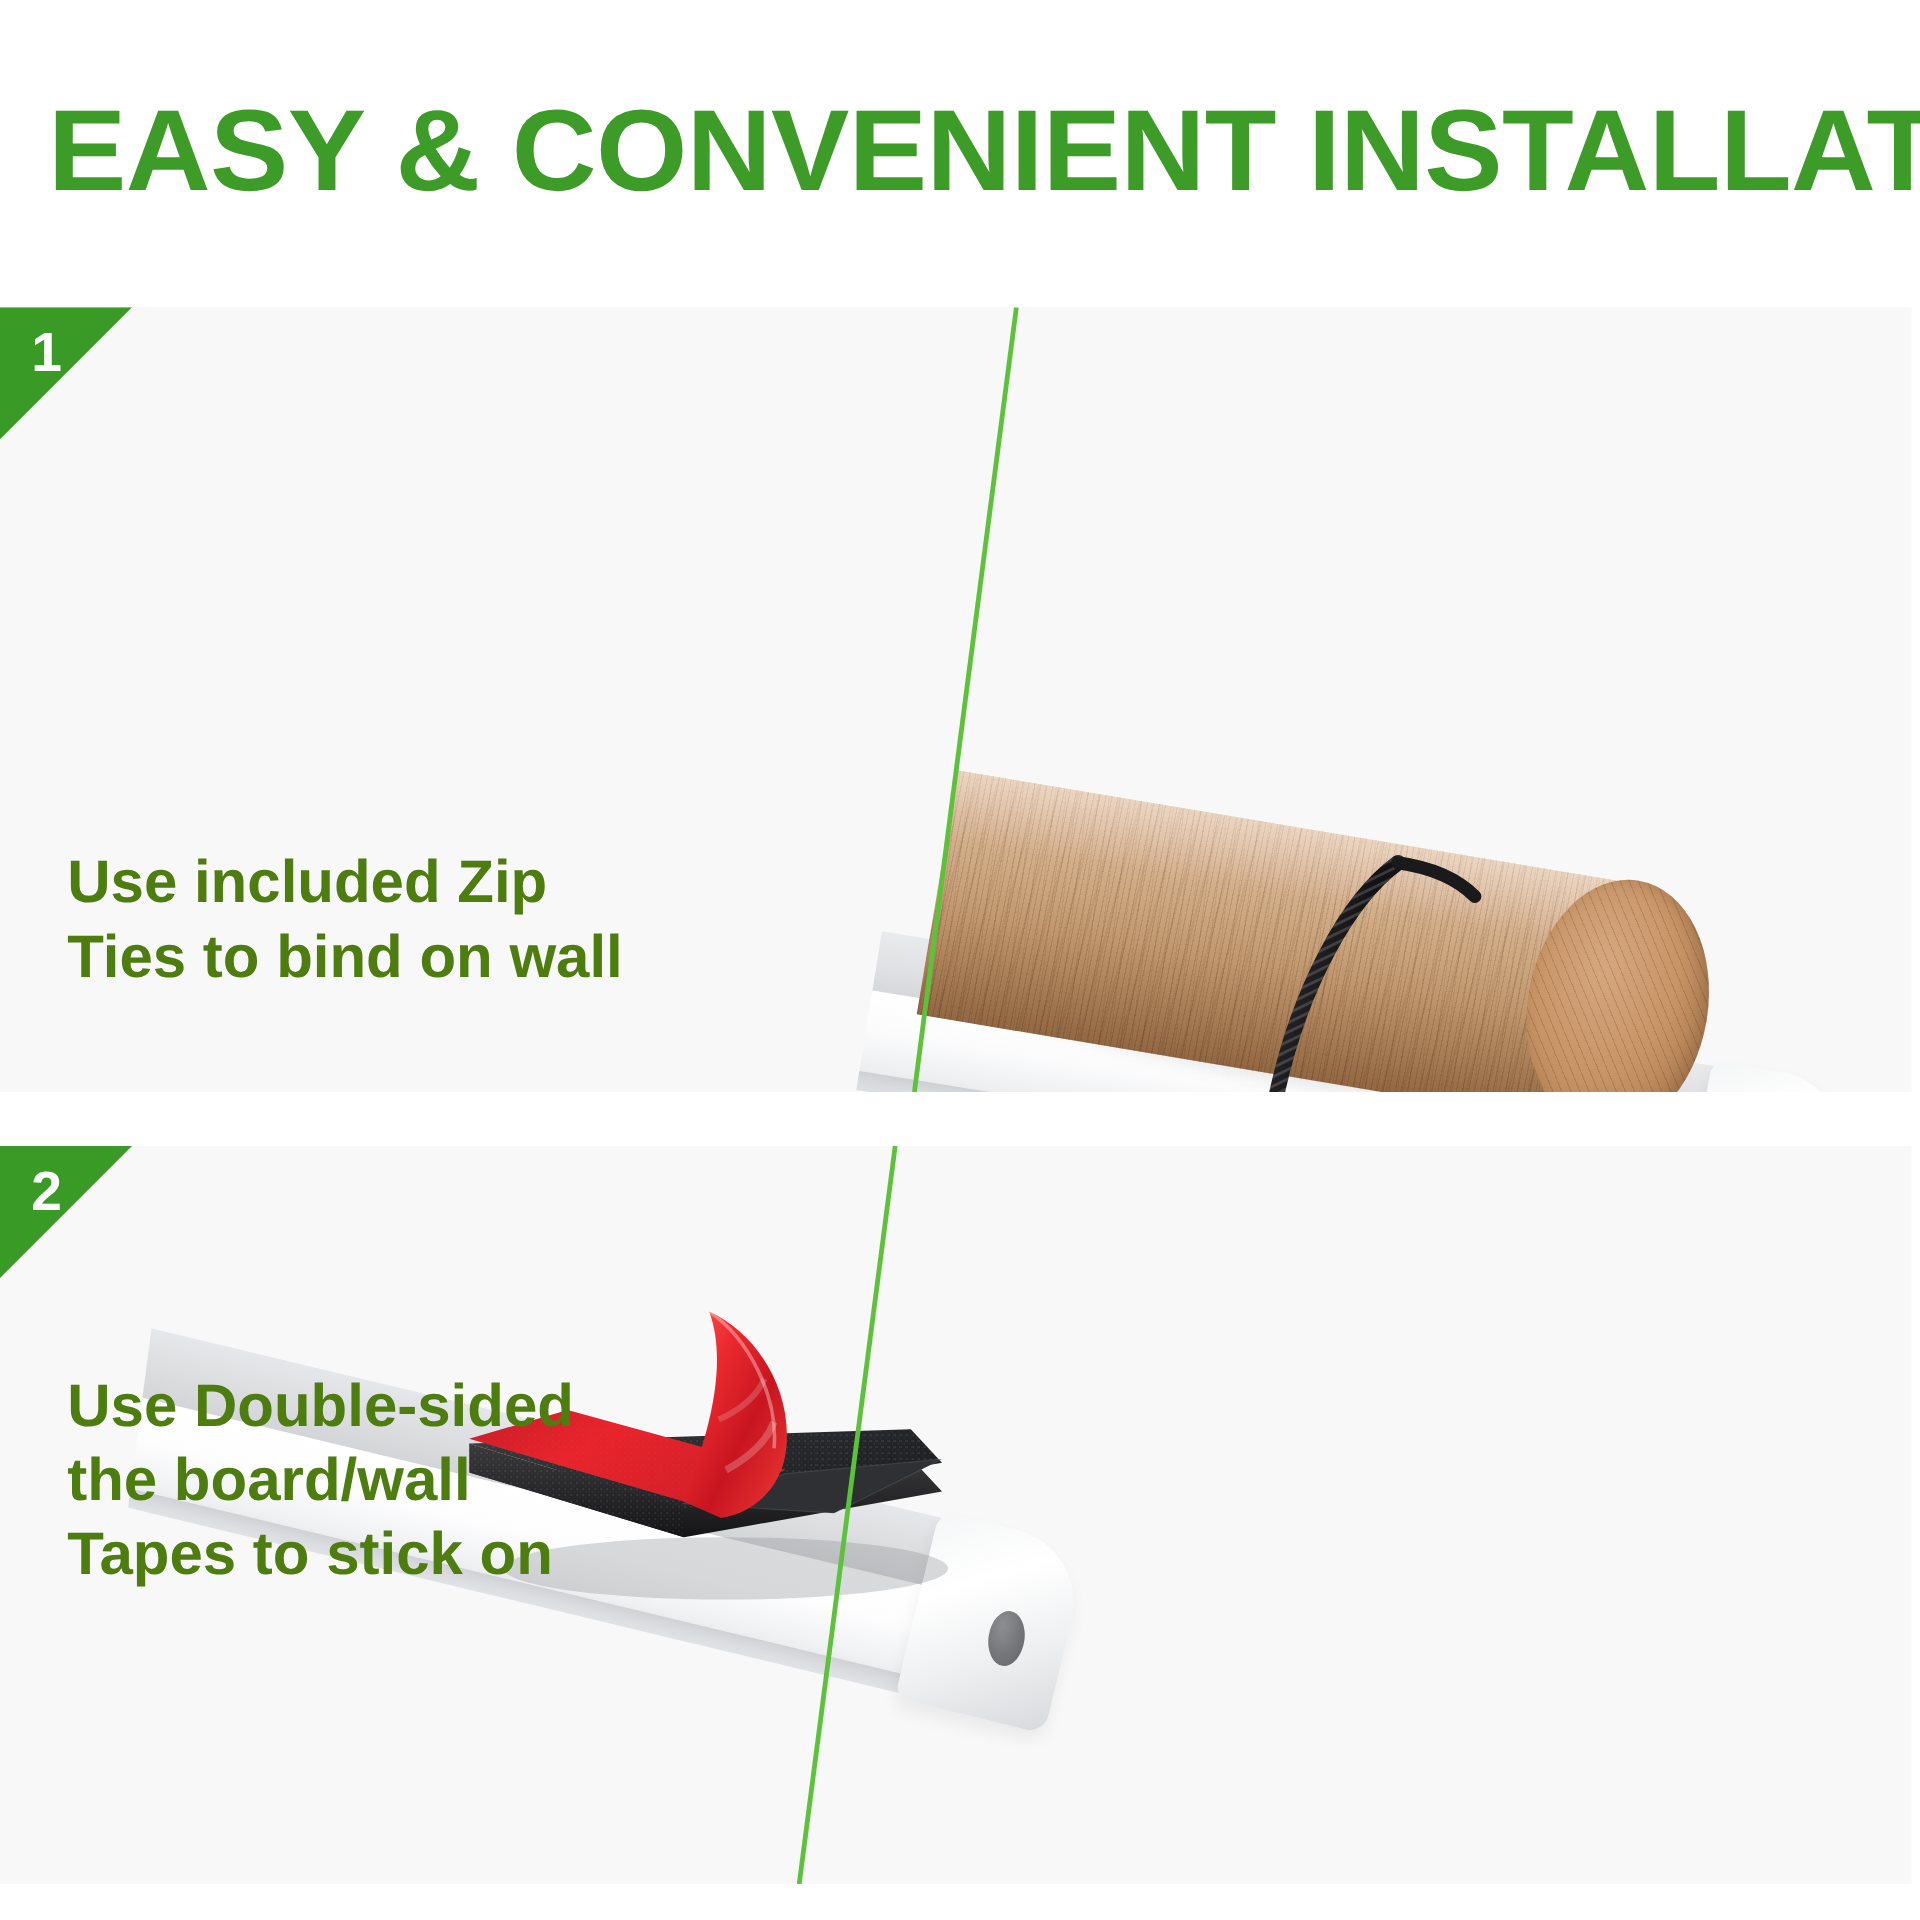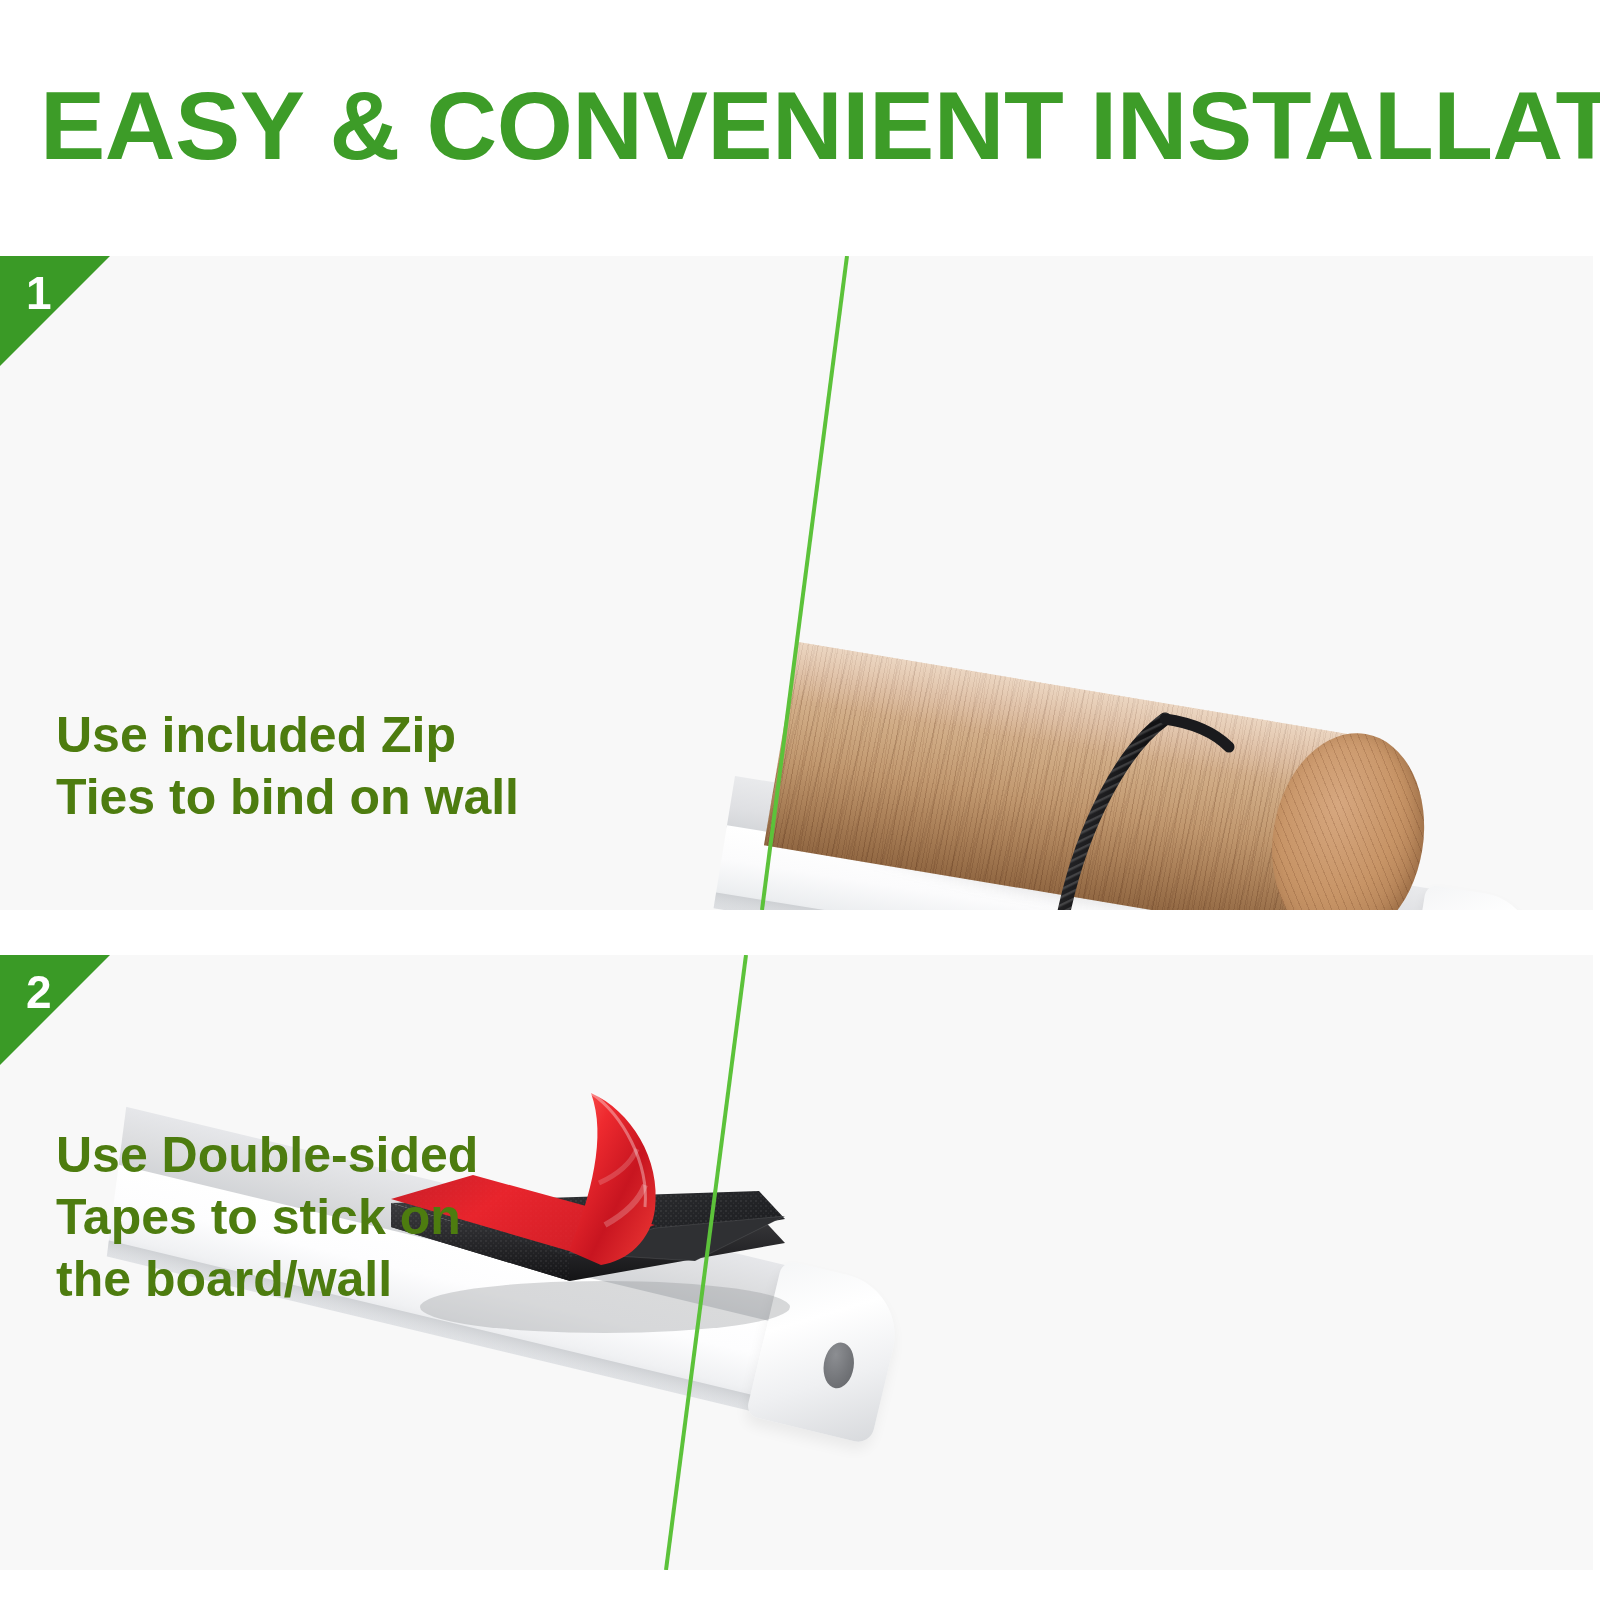--- a/index.html
+++ b/index.html
@@ -296,20 +296,20 @@
           <line x1="146" y1="0" x2="66" y2="615" stroke="#5cc23a" stroke-width="4"></line>
         </svg>
       </div>
     </div>
 
     <div class="badge">
       <div class="tri"></div>
       <div class="num">2</div>
     </div>
 
-    <div class="caption" id="cap2" style="top:169px;">
+    <div class="caption" id="cap2" style="top:185px;">
       <span class="l">Use Double-sided</span>
+      <span class="l">the board/wall</span>
       <span class="l">Tapes to stick on</span>
-      <span class="l">the board/wall</span>
     </div>
   </div>
 
 </div>
 
 </body></html>

